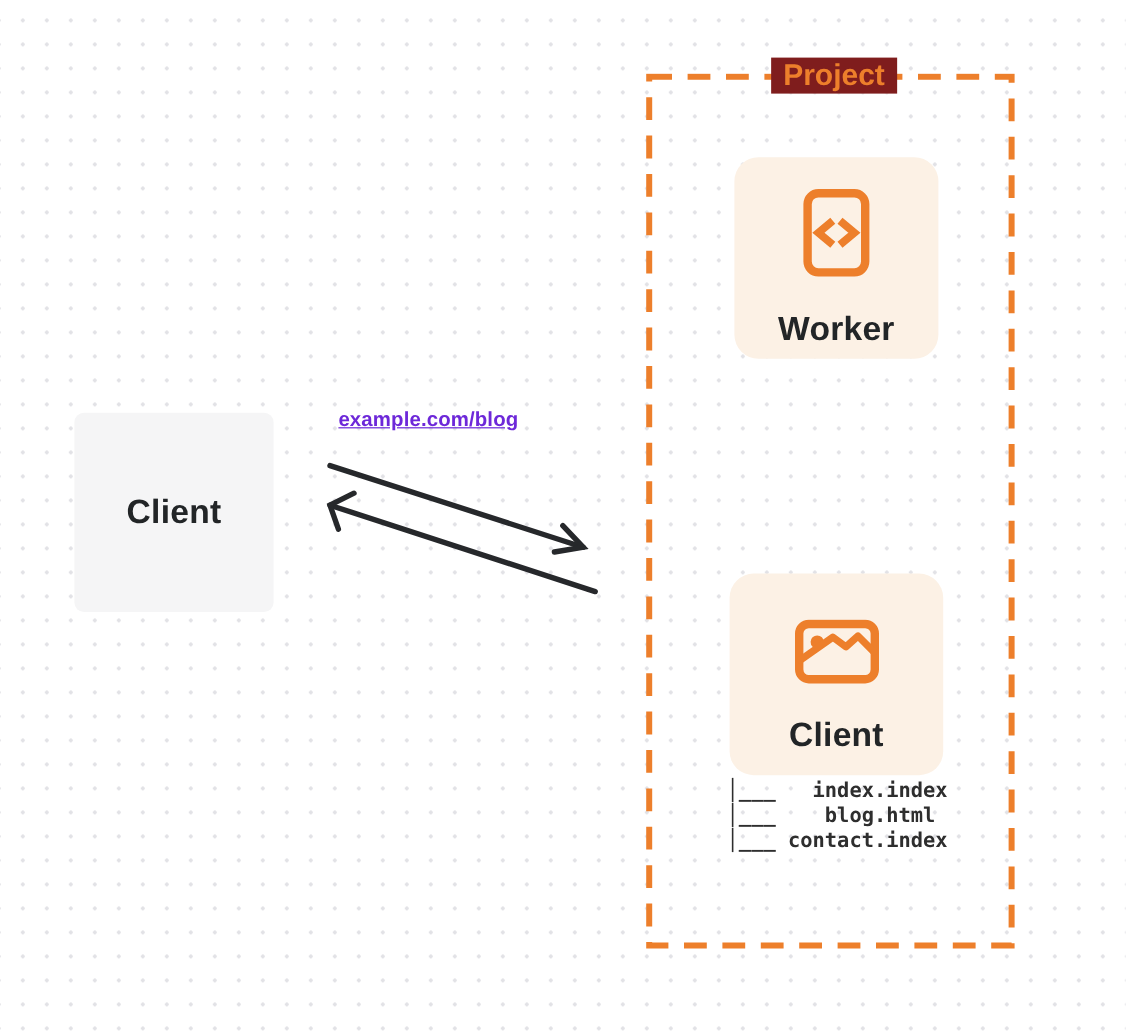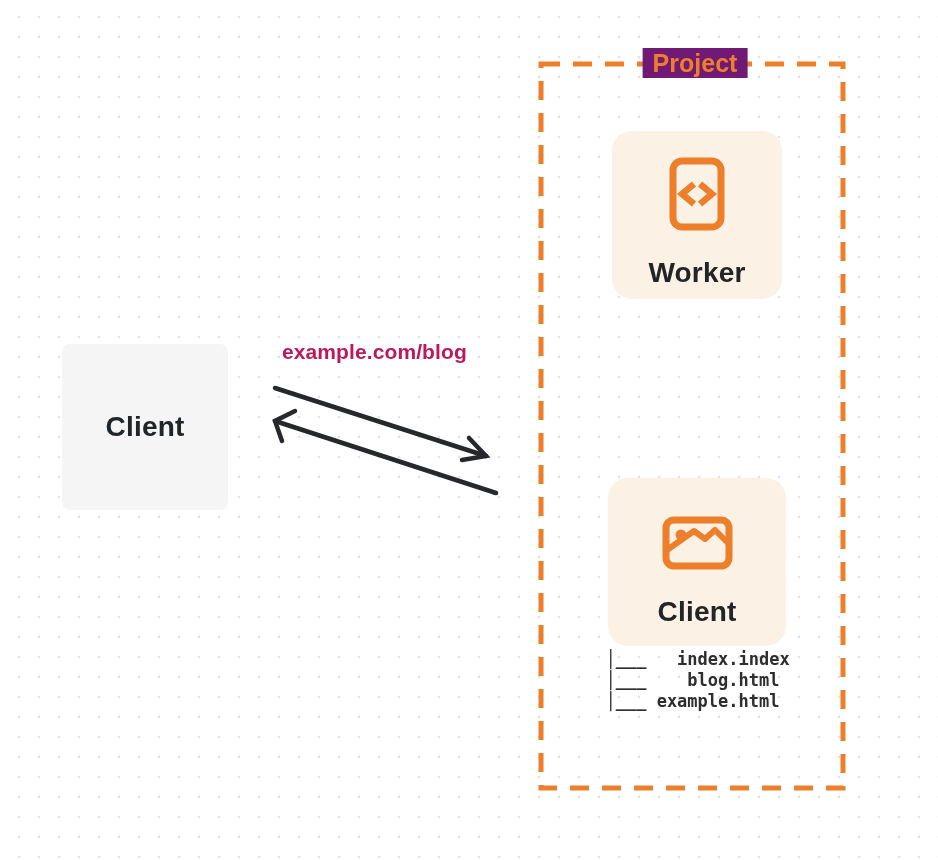--- a/index.html
+++ b/index.html
@@ -18,33 +18,33 @@
   .client-box {
     position: absolute; left: 62px; top: 344px; width: 166px; height: 166px;
     background: #f5f5f6; border-radius: 8px;
     display: flex; align-items: center; justify-content: center;
   }
   .client-box .label { font-size: 28px; font-weight: 700; color: #222527; letter-spacing: 0.2px; }
 
   
   .request-label {
     position: absolute; left: 282px; top: 340px;
-    font-size: 21px; font-weight: 700; color: #be185d; letter-spacing: 0.1px;
+    font-size: 17px; font-weight: 700; color: #6d28d9; letter-spacing: 0.1px; text-decoration: underline;
   }
 
   
   .arrows-layer { position: absolute; left: 0; top: 0; width: 938px; height: 860px; pointer-events: none; }
 
   
   .project-box { position: absolute; left: 538px; top: 61px; width: 308px; height: 730px; }
   .project-border-svg { position: absolute; left: 0; top: 0; width: 100%; height: 100%; }
   .project-label {
     position: absolute; top: -13px; left: 50%; transform: translateX(-50%);
     margin-left: 3px;
-    background: #701a75; padding: 0 10px;
+    background: #7f1d1d; padding: 0 10px;
     font-size: 25px; font-weight: 700; color: #ed7f2b; line-height: 30px;
     white-space: nowrap;
   }
 
   
   .card {
     position: absolute; background: #fcf1e5; border-radius: 20px;
     display: flex; flex-direction: column; align-items: center;
   }
   .worker-card { left: 612px; top: 131px; width: 170px; height: 168px; }
@@ -108,14 +108,14 @@
       <circle cx="19" cy="19" r="5.5" fill="#ed7f2b"></circle>
       <polyline points="5,34 32,15 43,23 53,14 66,27" stroke="#ed7f2b" stroke-width="6" stroke-linejoin="round" stroke-linecap="round"></polyline>
     </svg>
   </span>
   <span class="card-label">Client</span>
 </div>
 
 <div class="file-tree">
   <div class="tree-line">  │___   index.index</div>
   <div class="tree-line">  │___    blog.html</div>
-  <div class="tree-line">  │___ example.html</div>
+  <div class="tree-line">  │___ contact.index</div>
 </div>
 
 </body></html>

